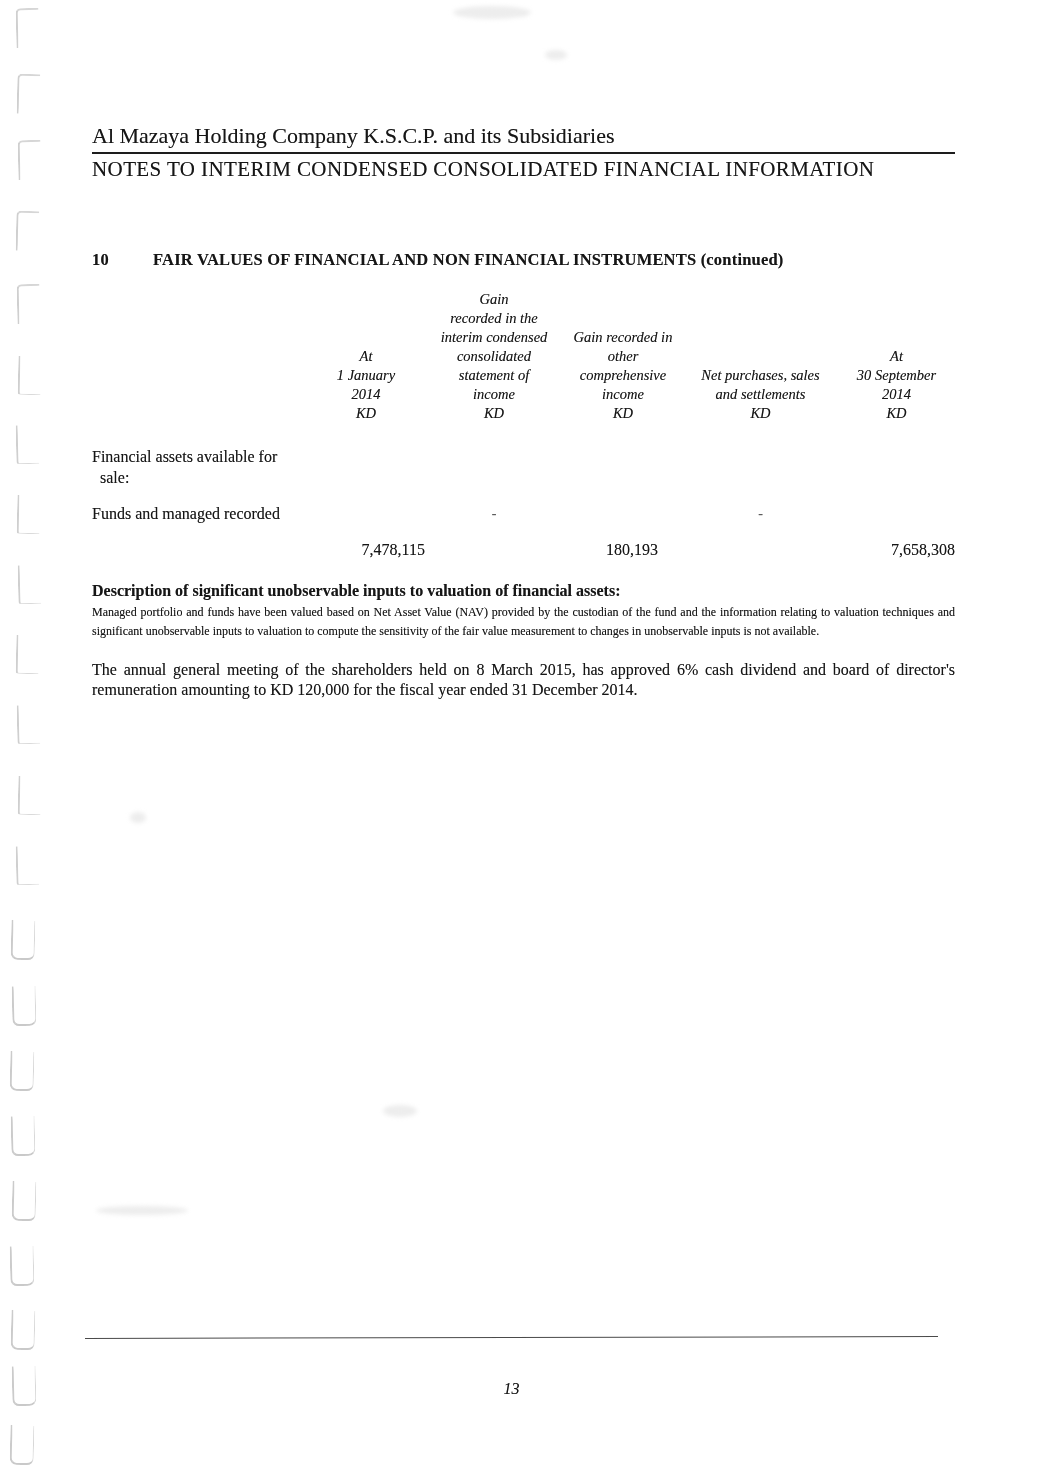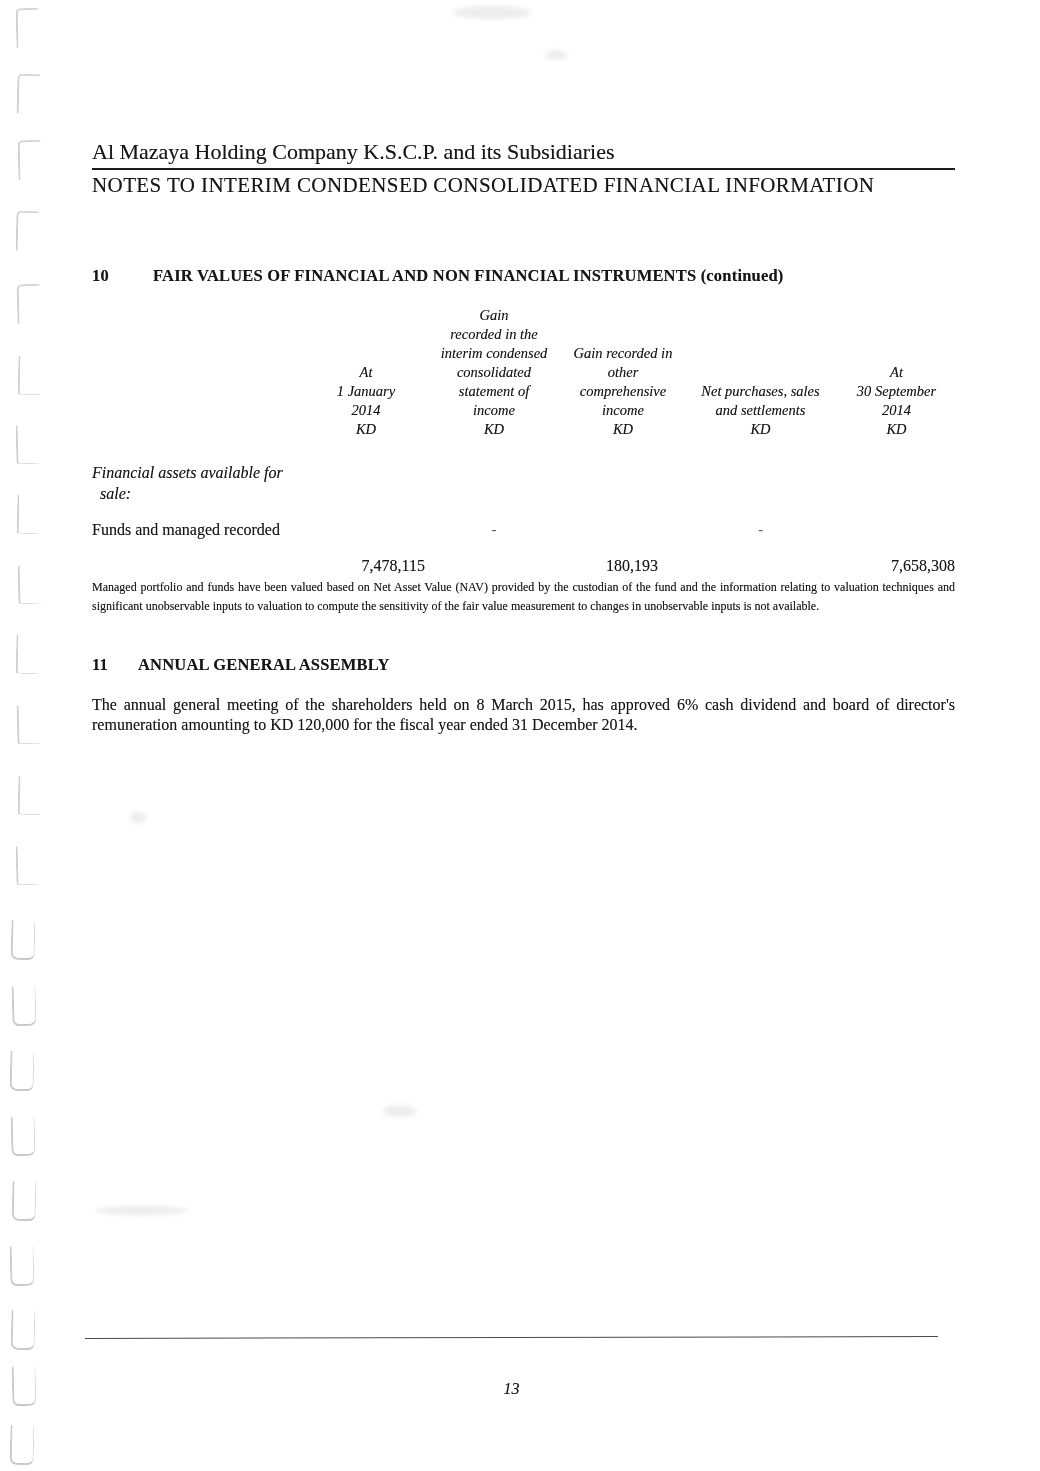--- a/index.html
+++ b/index.html
@@ -9,21 +9,21 @@
     height: 1471px;
     background: #ffffff;
     overflow: hidden;
     font-family: "Liberation Serif", "DejaVu Serif", serif;
     color: #161616;
     text-shadow: 0 0 0.5px rgba(25,25,25,0.45);
   }
   .content {
     position: absolute;
     left: 92px;
-    top: 16px;
+    top: 0;
     width: 863px;
   }
 
   
   .company-line {
     margin-top: 123px;
     font-size: 22px;
     line-height: 26px;
     border-bottom: 2.5px solid #1d1d1d;
     padding-bottom: 3px;
@@ -68,21 +68,20 @@
   }
   .w-label { width: 215px; flex: 0 0 215px; }
   .w-c1 { width: 118px; flex: 0 0 118px; }
   .w-c2 { width: 138px; flex: 0 0 138px; }
   .w-c3 { width: 120px; flex: 0 0 120px; }
   .w-c4 { width: 155px; flex: 0 0 155px; }
   .w-c5 { width: 117px; flex: 0 0 117px; }
 
   .t-group-label {
     margin-top: 23px;
-    font-style: italic;
     font-size: 16px;
     line-height: 21px;
     white-space: pre-wrap;
   }
   .t-data-row {
     margin-top: 16px;
     display: flex;
     font-size: 16px;
     line-height: 20px;
   }
@@ -210,26 +209,23 @@
       <div class="t-data-row">
         <div class="w-label">Funds and managed recorded</div>
         <div class="t-val w-c1">7,478,115</div>
         <div class="t-dash w-c2">-</div>
         <div class="t-val pad-r w-c3">180,193</div>
         <div class="t-dash w-c4">-</div>
         <div class="t-val w-c5">7,658,308</div>
       </div>
     </div>
 
+    <div class="desc-heading">Description of significant unobservable inputs to valuation of financial assets:</div>
     <div class="desc-body">Managed portfolio and funds have been valued based on Net Asset Value (NAV) provided by the custodian of the fund and the information relating to valuation techniques and significant unobservable inputs to valuation to compute the sensitivity of the fair value measurement to changes in unobservable inputs is not available.</div>
 
-    <div class="section-heading s11">
-      <span class="sec-num-11">11</span>
-      <span>ANNUAL GENERAL ASSEMBLY</span>
-    </div>
 
     <div class="s11-body">The annual general meeting of the shareholders held on 8 March 2015, has approved 6% cash dividend and board of director's remuneration amounting to KD 120,000 for the fiscal year ended 31 December 2014.</div>
 
   </div>
 
   <div class="footer-rule"></div>
   <div class="page-number">13</div>
 
   <div class="smudge" style="left:453px; top:6px;  width:78px; height:13px;"></div>
   <div class="smudge" style="left:545px; top:50px; width:22px; height:10px;"></div>

